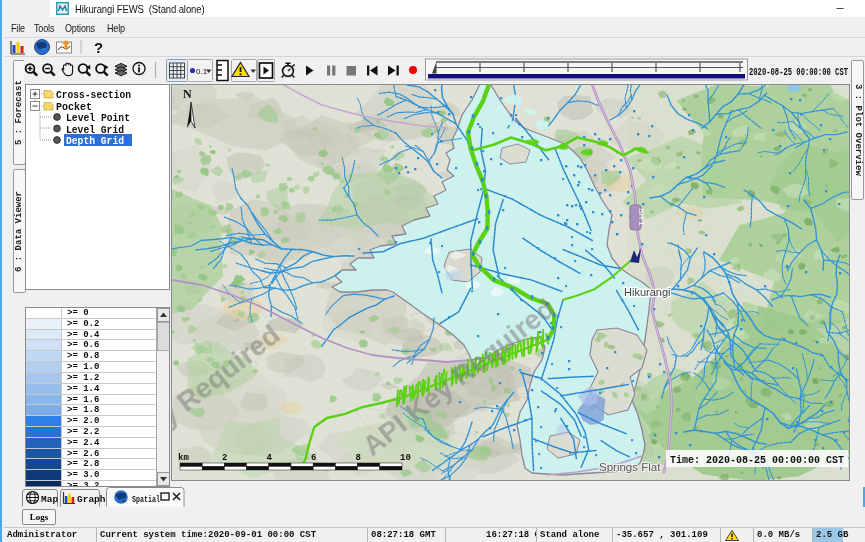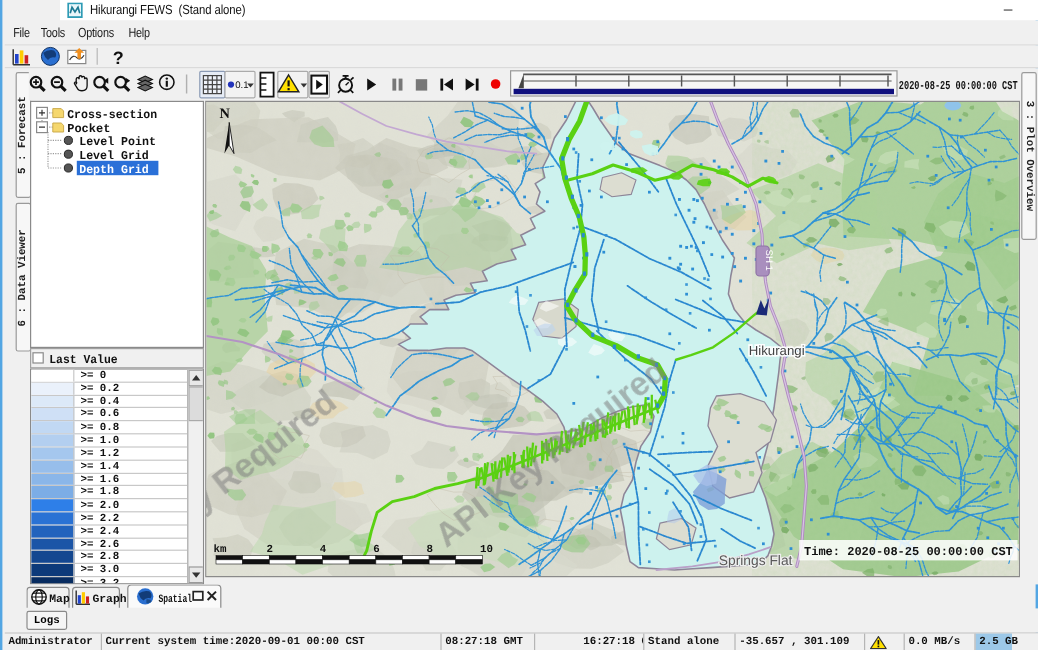--- a/index.html
+++ b/index.html
@@ -31,21 +31,21 @@
 .lsw { position:absolute; left:0; top:0; width:36px; height:100%; border-right:1px solid #c8c8c8; }
 .llab { position:absolute; left:41px; top:0px; }
 #lscroll { position:absolute; right:0; top:0; width:13px; height:100%; background:#f0f0f0; border-left:1px solid #a8a8a8; }
 
 #map { position:absolute; left:169px; top:84px; width:679px; height:397px; background:#e6e7dd; border:1px solid #8a8a8a; overflow:hidden; }
 
 #rtabs { position:absolute; left:848px; top:57px; width:15px; height:430px; background:#f0f0f0; }
 
 #btabs { position:absolute; left:20px; top:487px; width:828px; height:20px; background:#f0f0f0; }
 #logsrow { position:absolute; left:2px; top:507px; width:861px; height:20px; background:#f0f0f0; }
-#logsbtn { position:absolute; left:18px; top:2px; width:34px; height:16px; background:#f5f5f5; border:1px solid #8a8a8a; border-radius:2px; font-family:Liberation Mono, monospace; font-size:9px; font-weight:bold; text-align:center; line-height:14px; }
+#logsbtn { position:absolute; left:18px; top:2px; width:34px; height:16px; background:#f5f5f5; border:1px solid #8a8a8a; border-radius:2px; font-family:Liberation Serif, serif; font-size:9px; font-weight:bold; text-align:center; line-height:14px; }
 
 #statusbar { position:absolute; left:2px; top:527px; width:861px; height:15px; background:#f0f0f0; border-top:1px solid #c8c8c8; font-family:"Liberation Mono",monospace; font-size:9px; font-weight:bold; color:#111; }
 .scell { position:absolute; top:0; height:15px; border-left:1px solid #b5b5b5; padding:2px 0 0 3px; white-space:nowrap; overflow:hidden; }
 </style>
 </head>
 <body>
 <div id="win">
 
   <div id="titlebar">
     <svg id="appicon" viewBox="0 0 13 13">
@@ -242,26 +242,20 @@
     </g>
     <rect x="38" y="49" width="68" height="12" fill="#2a70d8"></rect>
     <text x="30" y="13" font-family="Liberation Mono" font-size="10" font-weight="bold" fill="#111" textLength="75" lengthAdjust="spacingAndGlyphs">Cross-section</text>
     <text x="30" y="25" font-family="Liberation Mono" font-size="10" font-weight="bold" fill="#111" textLength="36" lengthAdjust="spacingAndGlyphs">Pocket</text>
     <text x="40" y="36" font-family="Liberation Mono" font-size="10" font-weight="bold" fill="#111" textLength="64" lengthAdjust="spacingAndGlyphs">Level Point</text>
     <text x="40" y="47.5" font-family="Liberation Mono" font-size="10" font-weight="bold" fill="#111" textLength="58" lengthAdjust="spacingAndGlyphs">Level Grid</text>
     <text x="40" y="59" font-family="Liberation Mono" font-size="10" font-weight="bold" fill="#fff" textLength="58" lengthAdjust="spacingAndGlyphs">Depth Grid</text>
    </svg>
   </div>
 
-  <div id="lastval">
-   <svg width="143" height="15" style="position:absolute;left:0;top:0;">
-    <rect x="1.5" y="3" width="8.5" height="8.5" fill="#fff" stroke="#8a8a8a"></rect>
-    <text x="15" y="11.5" font-family="Liberation Mono" font-size="10" font-weight="bold" fill="#111" textLength="57" lengthAdjust="spacingAndGlyphs">Last Value</text>
-   </svg>
-  </div>
 
   <div id="legend">
    <div style="position:absolute;left:0;top:0;width:130px;">
     <div class="lrow">
           <div class="lsw" style="background:#ffffff;"></div>
           <span class="llab">&gt;= 0</span>
         </div>
     <div class="lrow">
           <div class="lsw" style="background:#eaf1fb;"></div>
           <span class="llab">&gt;= 0.2</span>
@@ -1566,21 +1560,21 @@
       <path d="M151 6 L158 13 M158 6 L151 13" stroke="#222" stroke-width="1.7"></path>
     </g>
    </svg>
   </div>
   <div id="logsrow">
       <div id="logsbtn">Logs</div>
     </div>
 
   <div id="statusbar">
     <div class="scell" style="left:0px; width:92px; border-left:none;">Administrator</div>
-    <div class="scell" style="left:80px; width:271px;">Current system time:2020-09-01 00:00 CST</div>
+    <div class="scell" style="left:92px; width:271px;">Current system time:2020-09-01 00:00 CST</div>
     <div class="scell" style="left:363px; width:78px;">08:27:18 GMT</div>
     <div class="scell" style="left:441px; width:91px;padding-left:40px;">16:27:18 CST</div>
     <div class="scell" style="left:532px; width:76px;">Stand alone</div>
     <div class="scell" style="left:608px; width:108px;">-35.657 , 301.109</div>
     <div class="scell" style="left:716px; width:33px;"><svg width="14" height="11" style="margin-left:1px;">
           <path d="M7 0.5 L13.5 10.5 L0.5 10.5 Z" fill="#ffe000" stroke="#333" stroke-width="0.9"></path>
           <rect x="6.3" y="3.4" width="1.4" height="3.8" fill="#111"></rect>
           <rect x="6.3" y="8" width="1.4" height="1.4" fill="#111"></rect>
         </svg></div>
     <div class="scell" style="left:749px; width:59px;">0.0 MB/s</div>

